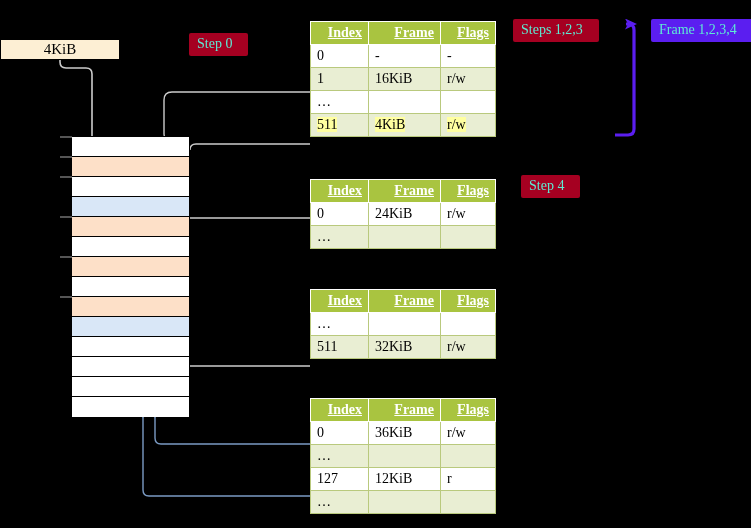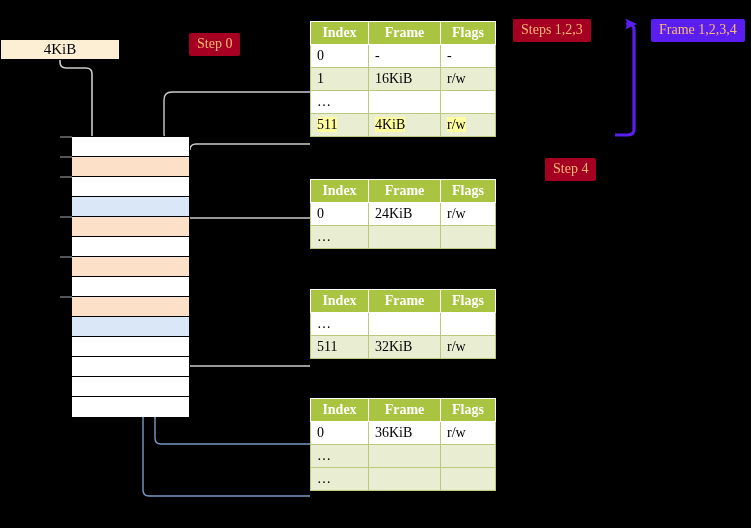--- a/index.html
+++ b/index.html
@@ -14,22 +14,22 @@
     position: relative;
     width: 751px; height: 528px;
     background: #000000;
   }
 
   
   .badge {
     position: absolute;
     font-size: 14px;
     line-height: 1;
-    padding: 4px 8px 5px 8px;
-    color: #fdba74;
+    padding: 4px 16px 5px 8px;
+    color: #5eead4;
     white-space: nowrap;
     border-radius: 2px;
   }
   .badge.red    { background: #a50021; }
   .badge.purple { background: #5b1ef0; }
 
   
   .kib-box {
     position: absolute;
     background: #fdefd4;
@@ -73,24 +73,25 @@
     border-collapse: collapse;
     background: #ffffff;
     font-size: 14px;
     color: #000000;
     border: 1px solid #b9c97d;
   }
   .ptable th {
     background: #a9c440;
     color: #ffffff;
     font-weight: bold;
-    text-align: center;
+    text-align: right;
     padding: 3px 6px;
     border: 1px solid #ffffff;
     font-size: 14px;
+    text-decoration: underline;
   }
   .ptable td {
     padding: 3px 6px;
     border: 1px solid #b9c97d;
     height: 22px;
     vertical-align: middle;
   }
   .ptable tr.row-odd  td { background: #ffffff; }
   .ptable tr.row-even td { background: #e9eed3; }
   .ptable td.hl > span { background: #ffffa0; }
@@ -267,29 +268,34 @@
           <tr class="row-odd">
             <td class="col-index"><span>0</span></td>
             <td class="col-frame"><span>36KiB</span></td>
             <td class="col-flags"><span>r/w</span></td>
           </tr>
           <tr class="row-even">
             <td class="col-index"><span>…</span></td>
             <td class="col-frame"><span></span></td>
             <td class="col-flags"><span></span></td>
           </tr>
+          <tr class="row-odd">
+            <td class="col-index"><span>127</span></td>
+            <td class="col-frame"><span>12KiB</span></td>
+            <td class="col-flags"><span>r</span></td>
+          </tr>
           <tr class="row-even">
             <td class="col-index"><span>…</span></td>
             <td class="col-frame"><span></span></td>
             <td class="col-flags"><span></span></td>
           </tr>
         </tbody>
       </table>
     </div>
 
   <div id="badges-host">
       <div class="badge red" style="left: 189px; top: 33px; background: rgb(165, 0, 33);">Step 0</div>
       <div class="badge red" style="left: 513px; top: 19px; background: rgb(165, 0, 33);">Steps 1,2,3</div>
       <div class="badge purple" style="left: 651px; top: 19px; background: rgb(91, 30, 240);">Frame 1,2,3,4</div>
-      <div class="badge red" style="left: 521px; top: 158px; background: rgb(165, 0, 33); margin-left: 24px;">Step 4</div>
+      <div class="badge red" style="left: 521px; top: 175px; background: rgb(165, 0, 33);">Step 4</div>
     </div>
 
 </div>
 
 </body></html>

